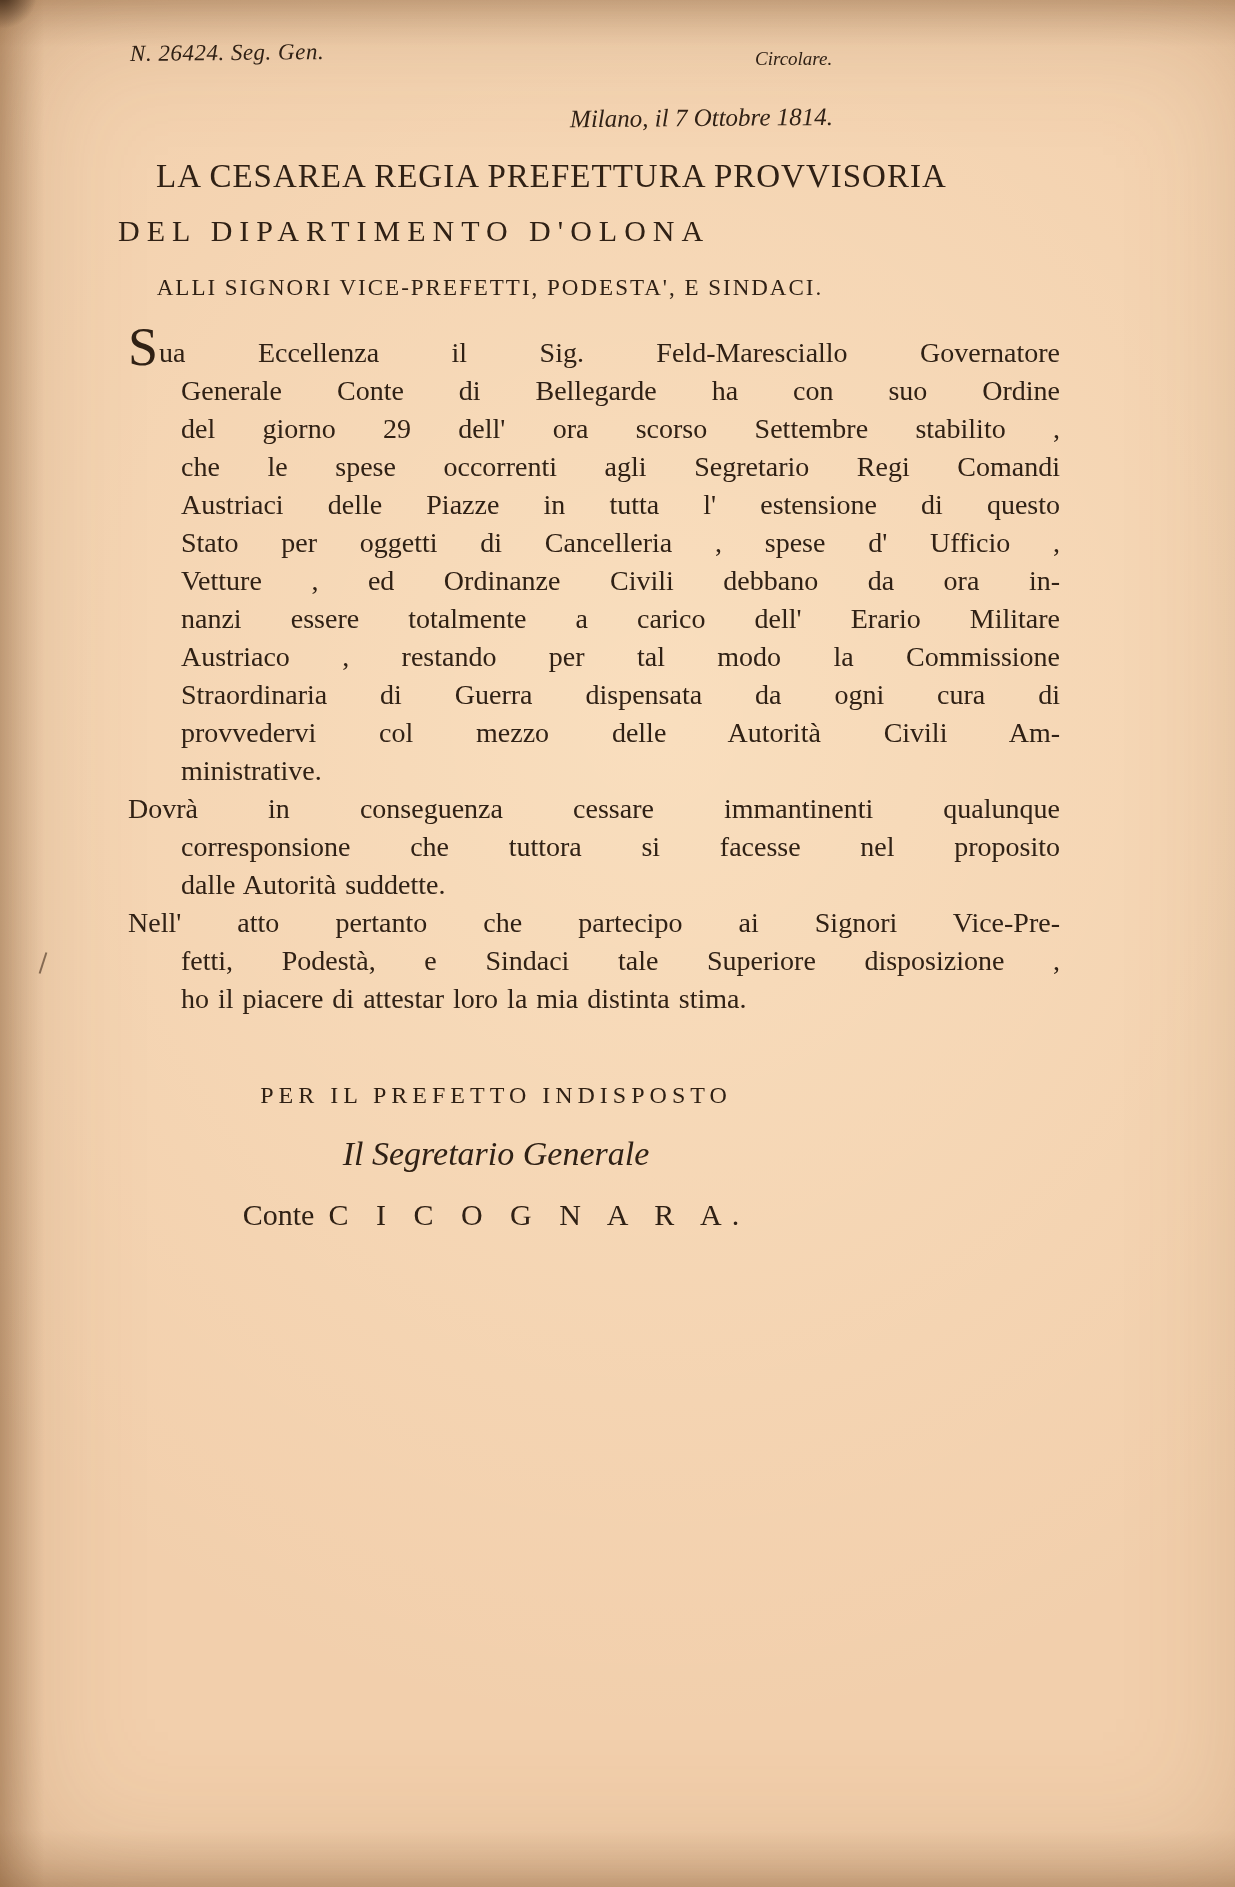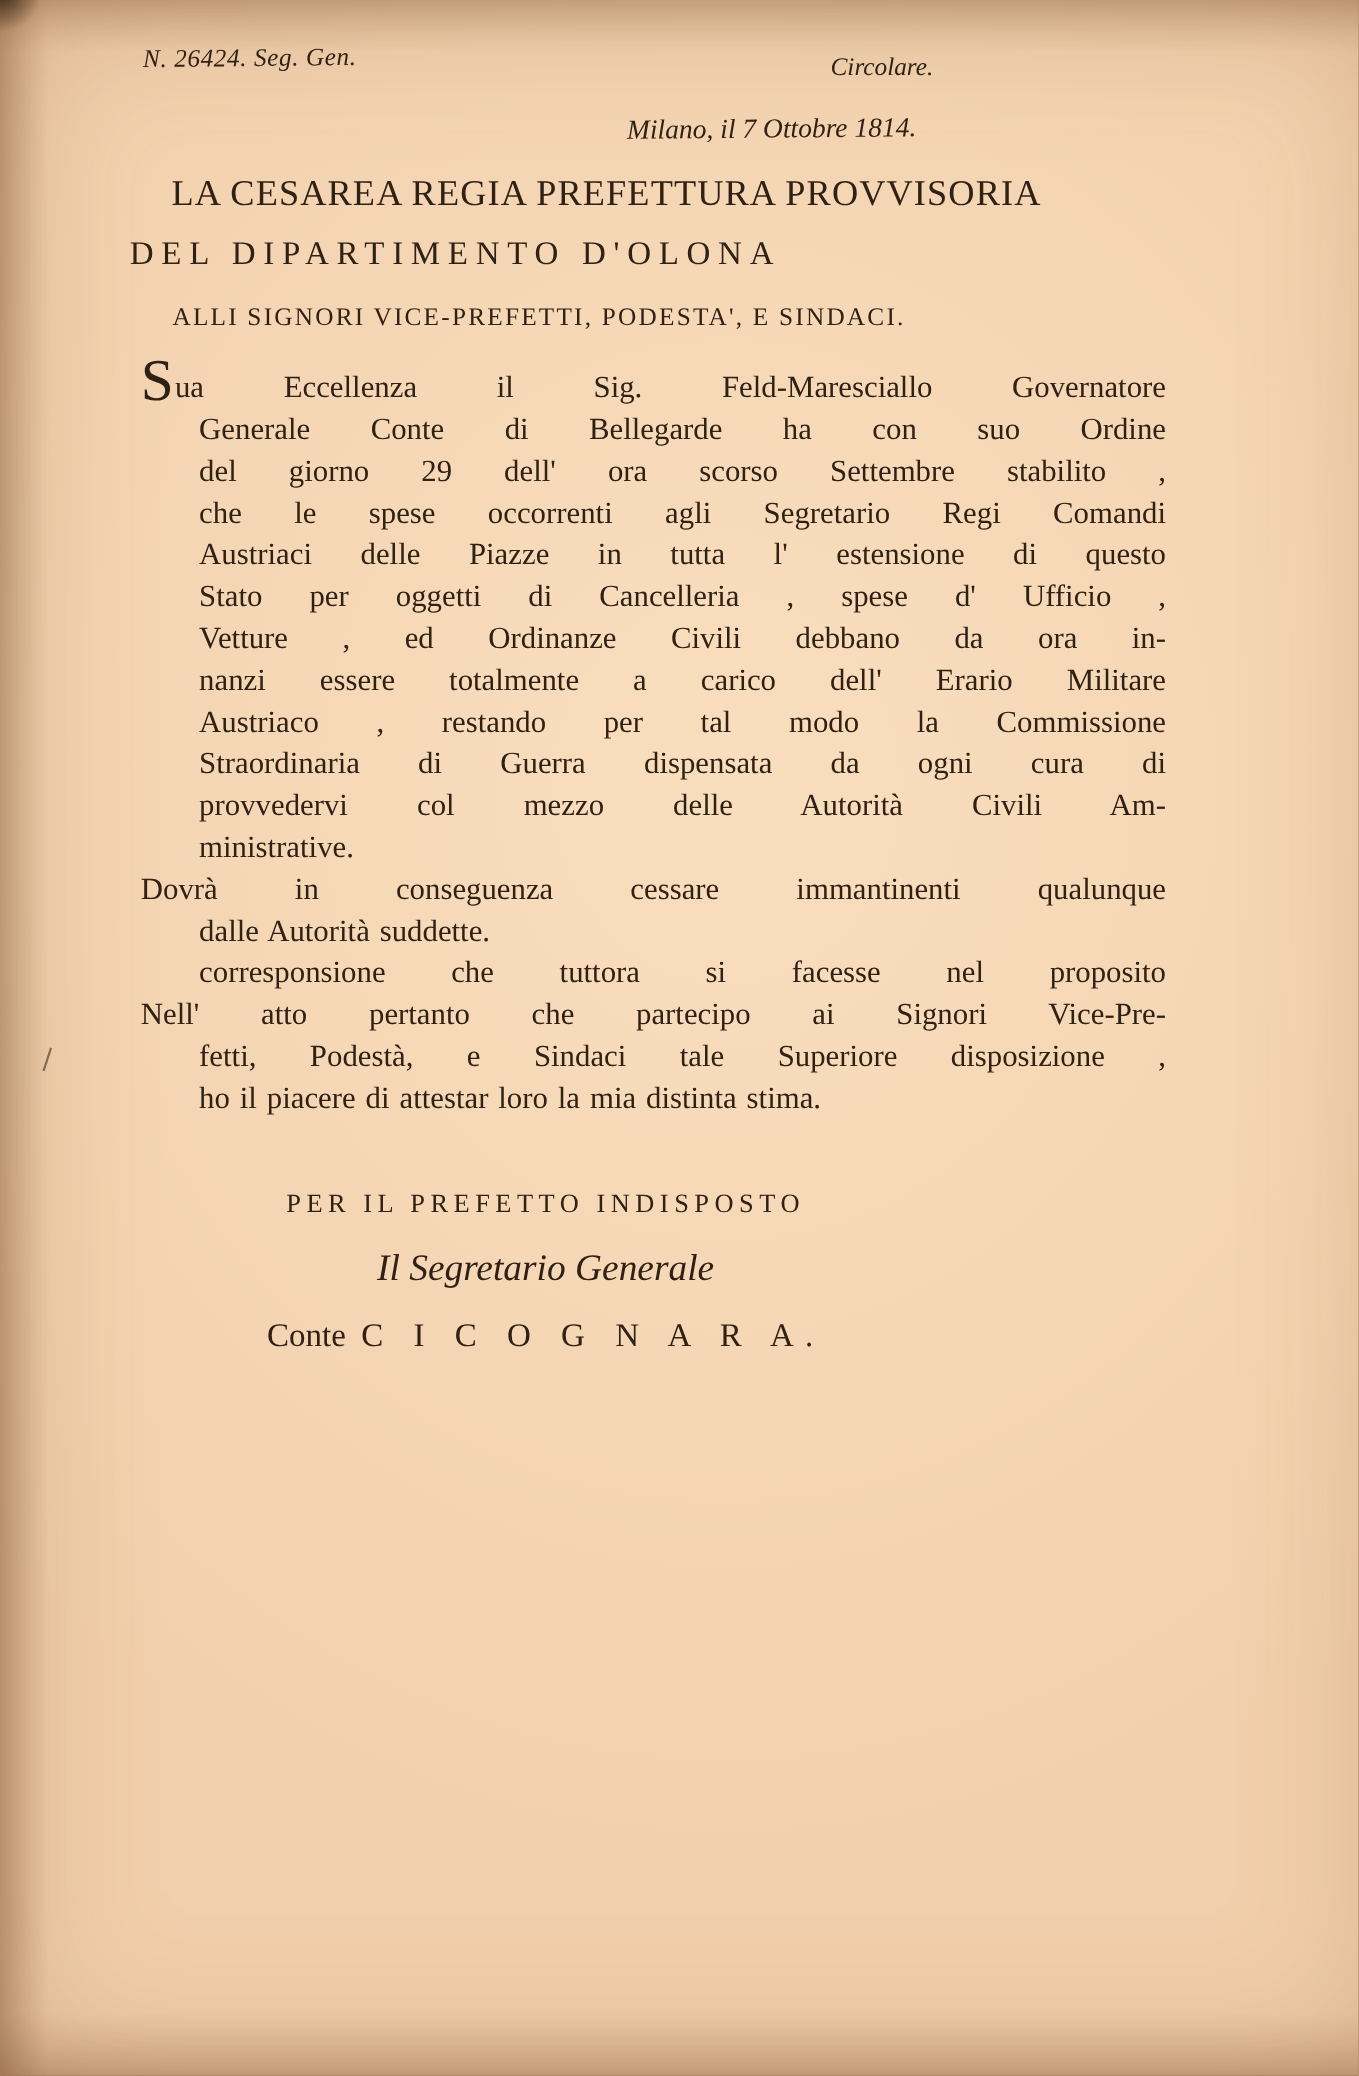--- a/index.html
+++ b/index.html
@@ -32,21 +32,21 @@
     background:rgba(50,30,15,.55);
     transform:rotate(18deg);
   }
   .ref{
     position:absolute;left:130px;top:40px;
     font-style:italic;font-size:23px;letter-spacing:.5px;
     transform:rotate(-.6deg);
   }
   .circolare{
     position:absolute;left:755px;top:48px;
-    font-style:italic;font-size:23px;
+    font-style:italic;font-size:19px;
   }
   .dateline{
     position:absolute;left:570px;top:104px;
     font-style:italic;font-size:25px;
     transform:rotate(-.5deg);
   }
   .heading{
     position:absolute;left:118px;top:158px;width:744px;
     text-align:center;font-size:33px;letter-spacing:1px;white-space:nowrap;margin-left:38px;
   }
@@ -102,22 +102,22 @@
       <div class="line j">Vetture , ed Ordinanze Civili debbano da ora in-</div>
       <div class="line j">nanzi essere totalmente a carico dell' Erario Militare</div>
       <div class="line j">Austriaco , restando per tal modo la Commissione</div>
       <div class="line j">Straordinaria di Guerra dispensata da ogni cura di</div>
       <div class="line j">provvedervi col mezzo delle Autorità Civili Am-</div>
       <div class="line">ministrative.</div>
     </div>
 
     <div class="para">
       <div class="line j first">Dovrà in conseguenza cessare immantinenti qualunque</div>
+      <div class="line j">corresponsione che tuttora si facesse nel proposito</div>
       <div class="line">dalle Autorità suddette.</div>
-      <div class="line j">corresponsione che tuttora si facesse nel proposito</div>
     </div>
 
     <div class="para">
       <div class="line j first">Nell' atto pertanto che partecipo ai Signori Vice-Pre-</div>
       <div class="line j">fetti, Podestà, e Sindaci tale Superiore disposizione ,</div>
       <div class="line">ho il piacere di attestar loro la mia distinta stima.</div>
     </div>
 
   </div>
 

